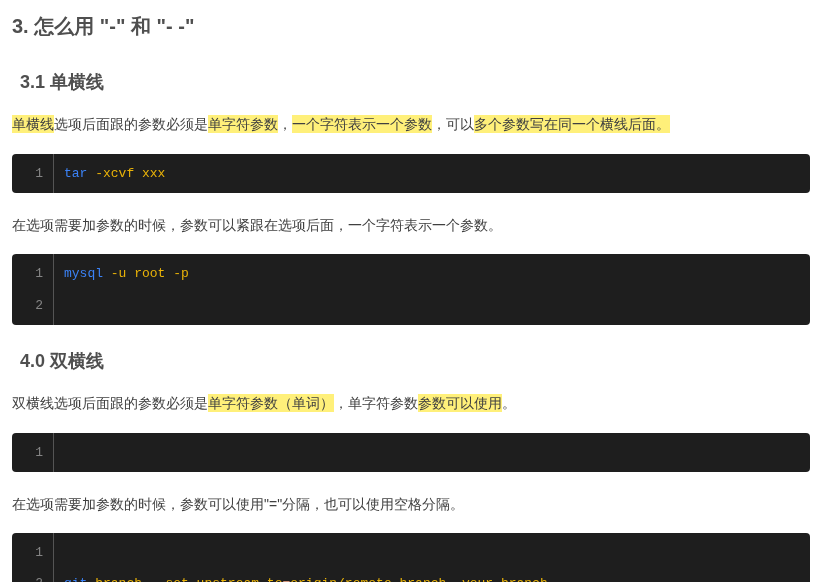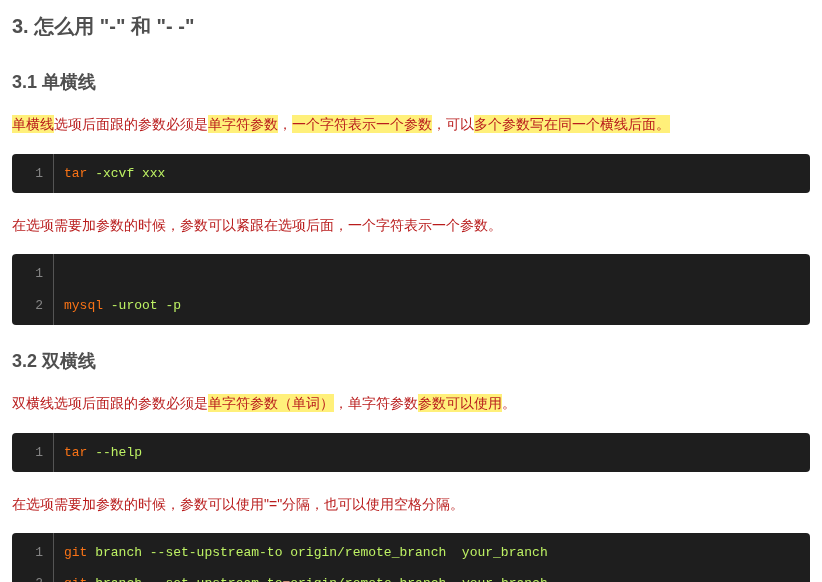--- a/index.html
+++ b/index.html
@@ -16,24 +16,25 @@
       font-size: 20px;
       color: #4f4f4f;
       margin-bottom: 22px;
       font-weight: 600;
     }
     h3 {
       font-size: 18px;
       color: #4f4f4f;
       margin-bottom: 14px;
       font-weight: 600;
+      margin-left: 8px;
     }
     p {
       font-size: 14px;
-      color: #b91c1c;
+      color: #404040;
       margin-bottom: 16px;
       line-height: 1.8;
     }
     .hl {
       background: #fff07a;
       padding: 1px 0;
     }
     .code-block {
       background: #1e1e1e;
       border-radius: 4px;
@@ -56,22 +57,22 @@
     }
     .code-block .code-line:first-child .line-num { padding-top: 8px; }
     .code-block .code-line:last-child .line-num { padding-bottom: 8px; }
     .code-block .code-line:first-child .code-content { padding-top: 8px; }
     .code-block .code-line:last-child .code-content { padding-bottom: 8px; }
     .code-content {
       padding: 4px 10px;
       color: #d4d4d4;
       white-space: pre;
     }
-    .tok-cmd { color: #f97316; }
-    .tok-arg { color: #bef264; }
+    .tok-cmd { color: #3b82f6; }
+    .tok-arg { color: #eab308; }
     .tok-eq { color: #ce9178; }
   </style>
 </head>
 <body>
 
 <h2>3. 怎么用 "-" 和 "- -"</h2>
 
 <h3>3.1 单横线</h3>
 
 <p>
@@ -83,44 +84,42 @@
     <div class="line-num">1</div>
     <div class="code-content"><span class="tok-cmd">tar</span><span class="tok-arg"> -xcvf xxx</span></div>
   </div>
 </div>
 
 <p>在选项需要加参数的时候，参数可以紧跟在选项后面，一个字符表示一个参数。</p>
 
 <div class="code-block">
   <div class="code-line">
     <div class="line-num">1</div>
+    <div class="code-content"><span class="tok-cmd">mysql</span><span class="tok-arg"> -u root -p</span></div>
   </div>
   <div class="code-line">
     <div class="line-num">2</div>
-    <div class="code-content"><span class="tok-cmd">mysql</span><span class="tok-arg"> -uroot -p</span></div>
   </div>
 </div>
 
-<h3>3.2 双横线</h3>
+<h3>4.0 双横线</h3>
 
 <p>
   <span>双横线选项后面跟的参数必须是</span><span class="hl">单字符参数（单词）</span><span>，单字符参数</span><span class="hl">参数可以使用</span><span>。</span>
 </p>
 
 <div class="code-block">
   <div class="code-line">
     <div class="line-num">1</div>
-    <div class="code-content"><span class="tok-cmd">tar</span><span class="tok-arg"> --help</span></div>
   </div>
 </div>
 
 <p>在选项需要加参数的时候，参数可以使用"="分隔，也可以使用空格分隔。</p>
 
 <div class="code-block">
   <div class="code-line">
     <div class="line-num">1</div>
-    <div class="code-content"><span class="tok-cmd">git</span><span class="tok-arg"> branch --set-upstream-to origin/remote_branch  your_branch</span></div>
   </div>
   <div class="code-line">
     <div class="line-num">2</div>
     <div class="code-content"><span class="tok-cmd">git</span><span class="tok-arg"> branch --set-upstream-to</span><span class="tok-eq">=</span><span class="tok-arg">origin/remote_branch  your_branch</span></div>
   </div>
 </div>
 
 </body></html>

